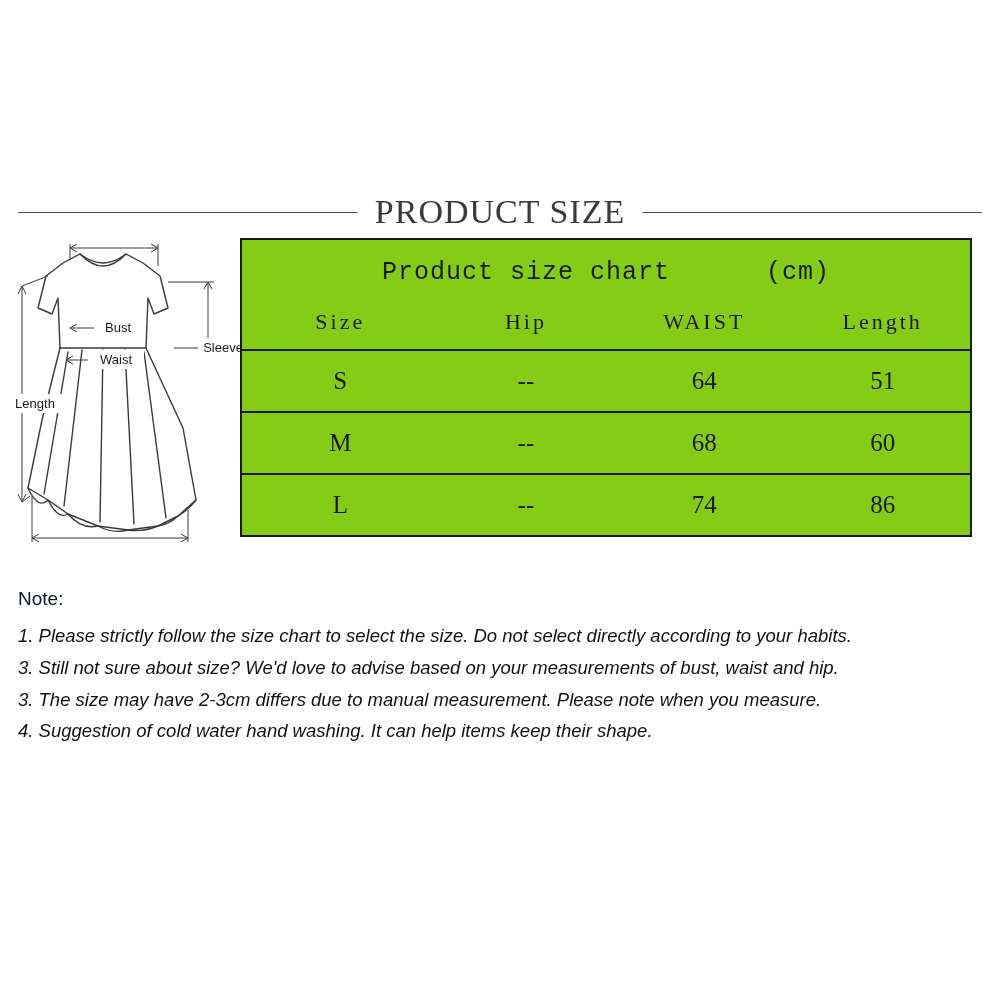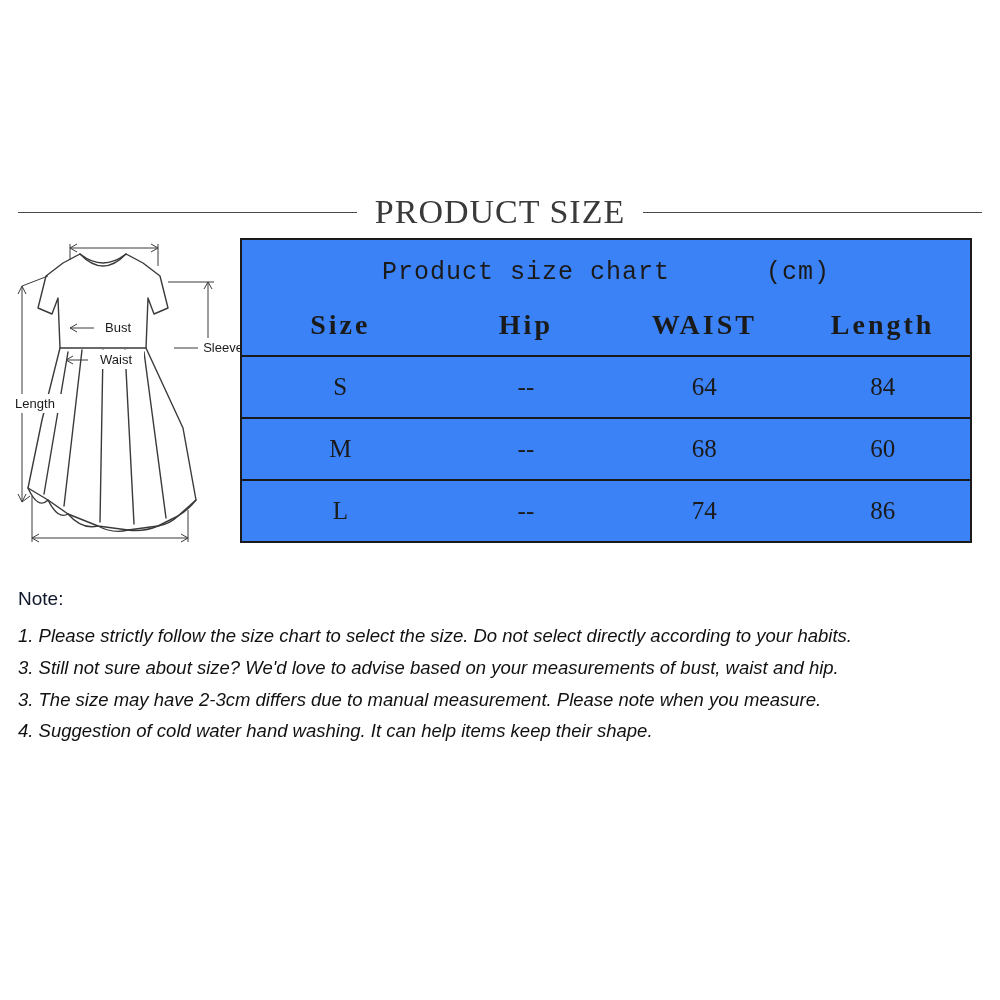--- a/index.html
+++ b/index.html
@@ -53,21 +53,21 @@
   .diagram svg { display: block; }
 
   
   .size-table {
     position: absolute;
     left: 240px;
     top: 238px;
     width: 732px;
     border: 2px solid #1a1a1a;
     box-sizing: border-box;
-    background: #3b82f6;
+    background: #84cc16;
   }
   .table-title {
     font-family: "Liberation Mono", monospace;
     font-size: 25px;
     color: #1a1a1a;
     text-align: center;
     padding: 18px 0 14px 0;
     letter-spacing: 1px;
     white-space: pre;
   }
@@ -77,22 +77,22 @@
     table-layout: fixed;
   }
   table.sizes th, table.sizes td {
     font-family: "Liberation Serif", serif;
     text-align: center;
     color: #1a1a1a;
     border-top: 2px solid #1a1a1a;
   }
   table.sizes thead th {
     border-top: none;
-    font-size: 28px;
-    font-weight: bold;
+    font-size: 22px;
+    font-weight: normal;
     letter-spacing: 3px;
     padding: 8px 0 14px 0;
   }
   table.sizes tbody td {
     font-size: 25px;
     padding: 13px 0 13px 0;
     height: 34px;
   }
   table.sizes col.c1 { width: 27%; }
   table.sizes col.c2 { width: 24%; }
@@ -206,21 +206,21 @@
         <th>Hip</th>
         <th>WAIST</th>
         <th>Length</th>
       </tr>
     </thead>
     <tbody>
       <tr>
         <td>S</td>
         <td>--</td>
         <td>64</td>
-        <td>84</td>
+        <td>51</td>
       </tr>
       <tr>
         <td>M</td>
         <td>--</td>
         <td>68</td>
         <td>60</td>
       </tr>
       <tr>
         <td>L</td>
         <td>--</td>

